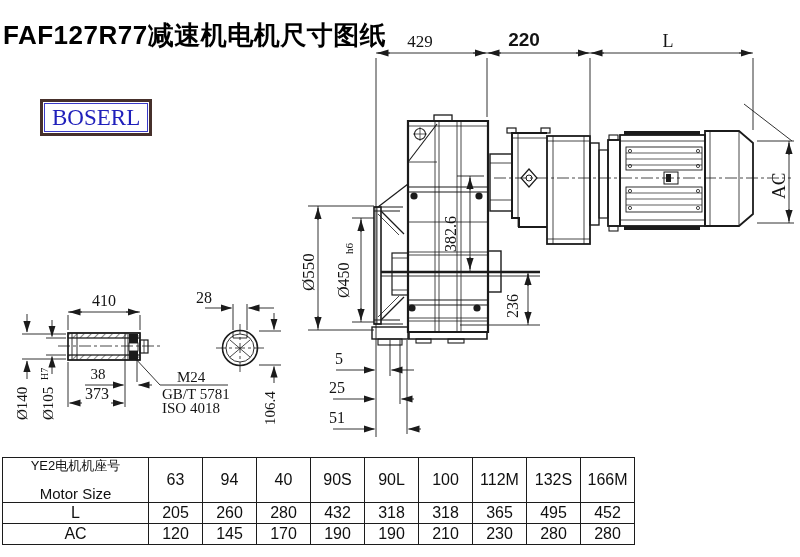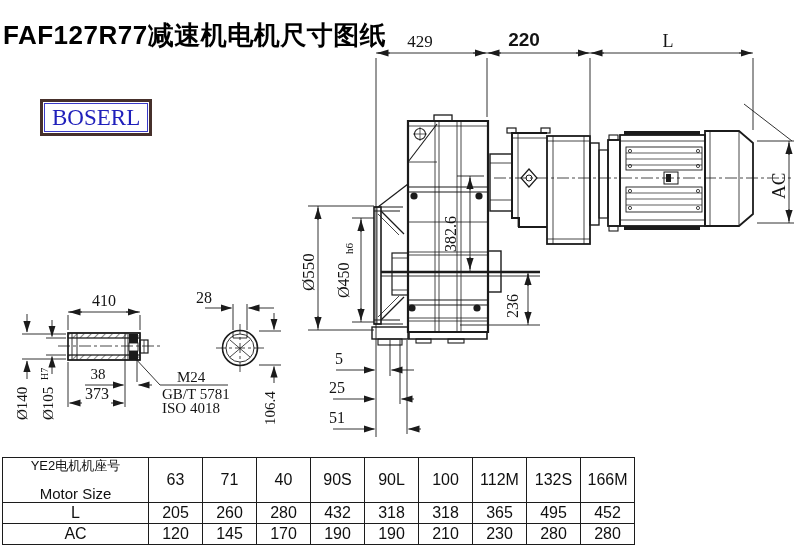--- a/index.html
+++ b/index.html
@@ -271,21 +271,21 @@
       <col style="width:54px">
       <col style="width:54px">
   </colgroup>
   <tbody>
       <tr>
         <td class="hcell">
           <div class="hcn">YE2电机机座号</div>
           <div class="hen">Motor Size</div>
         </td>
         <td>63</td>
-        <td>71</td>
+        <td>94</td>
         <td>40</td>
         <td>90S</td>
         <td>90L</td>
         <td>100</td>
         <td>112M</td>
         <td>132S</td>
         <td>166M</td>
       </tr>
       <tr class="data">
         <td>L</td>

